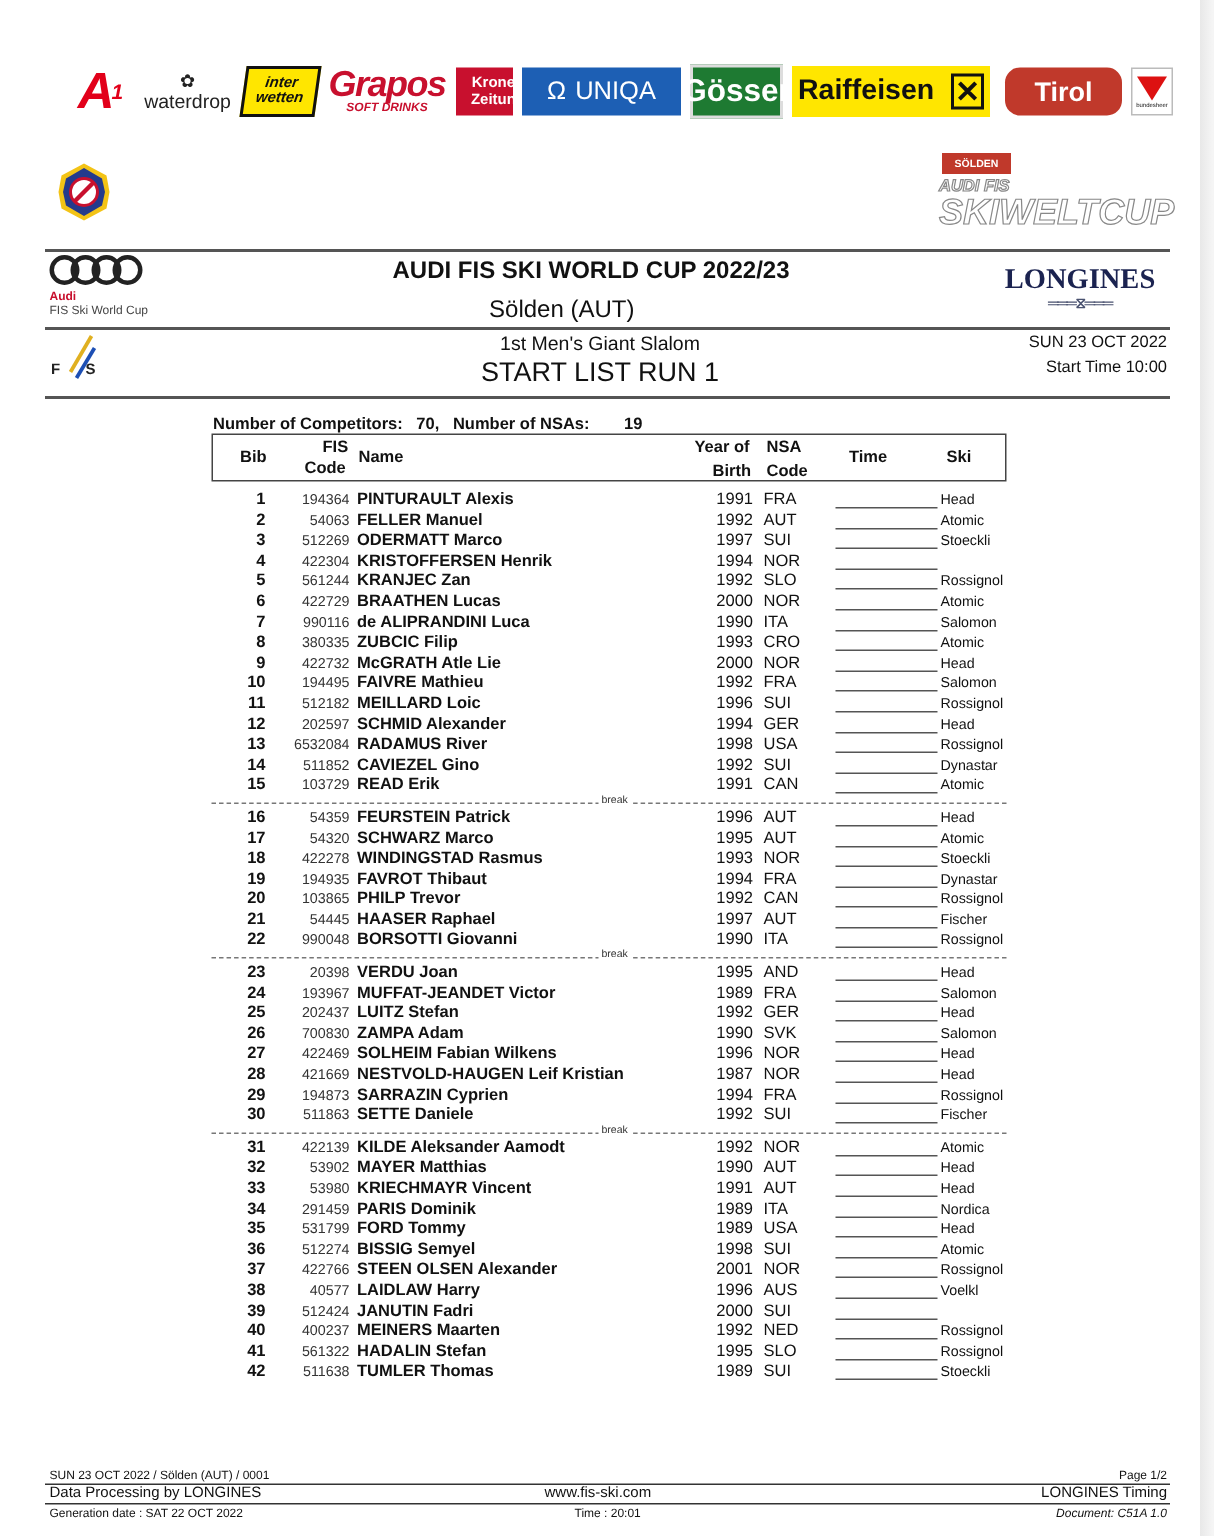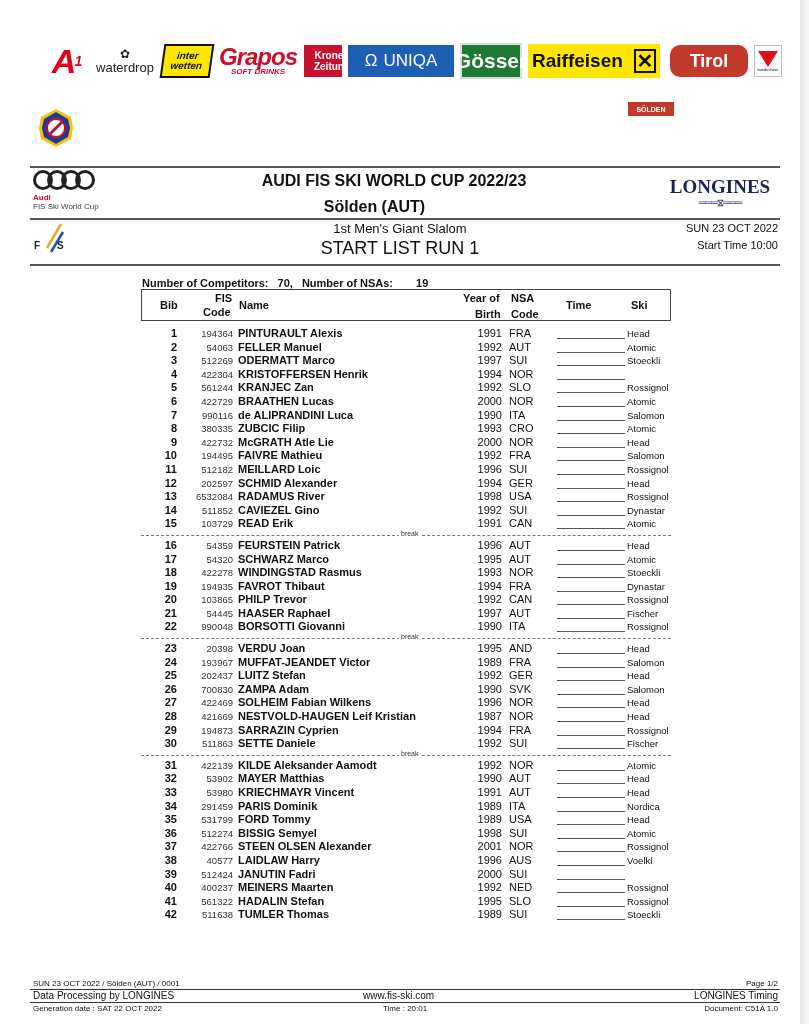--- a/index.html
+++ b/index.html
@@ -35,21 +35,21 @@
     .skicup .b { font-size: 24px; letter-spacing: 0px; display: block; line-height: 24px; }
 
     
     .rule { position: absolute; left: 30px; width: 750px; height: 2px; background: #555; }
     .audi { position: absolute; left: 33px; top: 170px; }
     .rings { display: flex; }
     .rings span { width: 20px; height: 20px; border: 3px solid #222; border-radius: 50%; margin-right: -6px; }
     .audi .brand { color: #c8102e; font-size: 8px; font-weight: bold; margin-top: 3px; }
     .audi .cup { color: #444; font-size: 8px; }
     .title1 { position: absolute; left: 0; width: 788px; top: 172px; text-align: center; font-size: 16px; font-weight: bold; }
-    .title2 { position: absolute; left: 0; width: 731px; top: 198px; text-align: center; font-size: 16px; font-weight: bold; padding-left: 18px; }
+    .title2 { position: absolute; left: 0; width: 731px; top: 198px; text-align: center; font-size: 16px; font-weight: normal; padding-left: 18px; }
     .longines { position: absolute; left: 664px; top: 176px; width: 112px; text-align: center; color: #1b2350; font-family: "Liberation Serif", serif; font-weight: bold; font-size: 19px; letter-spacing: 0px; }
     .longines .wings { font-size: 10px; line-height: 10px; color: #4a5270; letter-spacing: -1px; }
     .fis { position: absolute; left: 33px; top: 222px; width: 36px; height: 32px; }
     .event { position: absolute; left: 0; width: 800px; top: 221px; text-align: center; font-size: 13px; }
     .listtitle { position: absolute; left: 0; width: 800px; top: 238px; text-align: center; font-size: 18px; }
     .date { position: absolute; right: 22px; top: 222px; font-size: 11px; text-align: right; }
     .starttime { position: absolute; right: 22px; top: 239px; font-size: 11px; text-align: right; }
 
     
     .stats { position: absolute; left: 142px; top: 277px; font-size: 11px; font-weight: bold; }
@@ -116,20 +116,24 @@
   </div>
 
   <svg class="club-logo" viewBox="0 0 36 40">
     <polygon points="18,1 33,9 35,20 33,31 18,39 3,31 1,20 3,9" fill="#f3c316"></polygon>
     <polygon points="18,4 30,11 32,20 30,29 18,36 6,29 4,20 6,11" fill="#243a8c"></polygon>
     <circle cx="18" cy="20" r="9" fill="#fff" stroke="#c8102e" stroke-width="2"></circle>
     <line x1="12" y1="26" x2="24" y2="14" stroke="#c8102e" stroke-width="3"></line>
   </svg>
 
   <div class="solden">SÖLDEN</div>
+  <div class="skicup">
+    <span class="a">AUDI FIS</span>
+    <span class="b">SKIWELTCUP</span>
+  </div>
 
   <div class="rule" style="top:166px;"></div>
   <div class="audi">
     <div class="rings">
         <span></span>
         <span></span>
         <span></span>
         <span></span>
       </div>
     <div class="brand">Audi</div>
@@ -570,15 +574,15 @@
 
   <div class="f-small" style="left:33px; top:979px;">SUN 23 OCT 2022 / Sölden (AUT) / 0001</div>
   <div class="f-small" style="right:22px; top:979px;">Page 1/2</div>
   <div class="rule" style="top:989px; height:1px; background:#333;"></div>
   <div class="f-mid" style="left:33px; top:990px;">Data Processing by LONGINES</div>
   <div class="f-mid" style="left:363px; top:990px;">www.fis-ski.com</div>
   <div class="f-mid" style="right:22px; top:990px;">LONGINES Timing</div>
   <div class="rule" style="top:1002px; height:1px; background:#333;"></div>
   <div class="f-small" style="left:33px; top:1004px;">Generation date : SAT 22 OCT 2022</div>
   <div class="f-small" style="left:383px; top:1004px;">Time : 20:01</div>
-  <div class="f-small" style="right:22px; top:1004px;">Document: C51A 1.0</div>
+  <div class="f-small" style="right:22px; top:1004px;font-style:italic;">Document: C51A 1.0</div>
 </div>
 <div class="edge"></div>
 
 </body></html>

